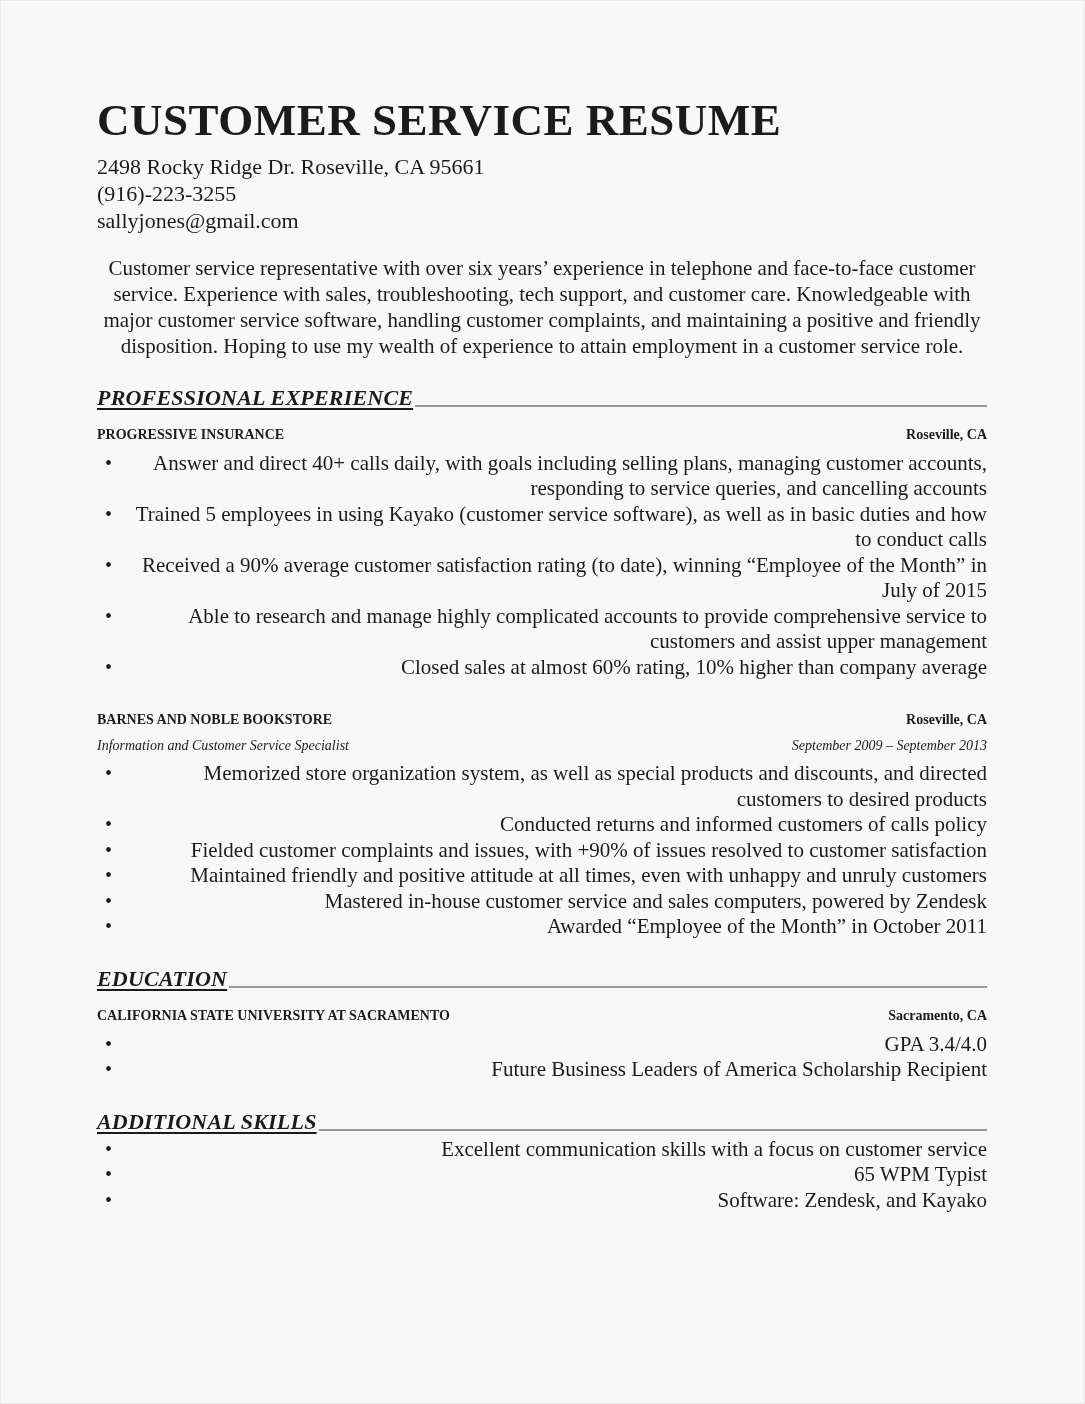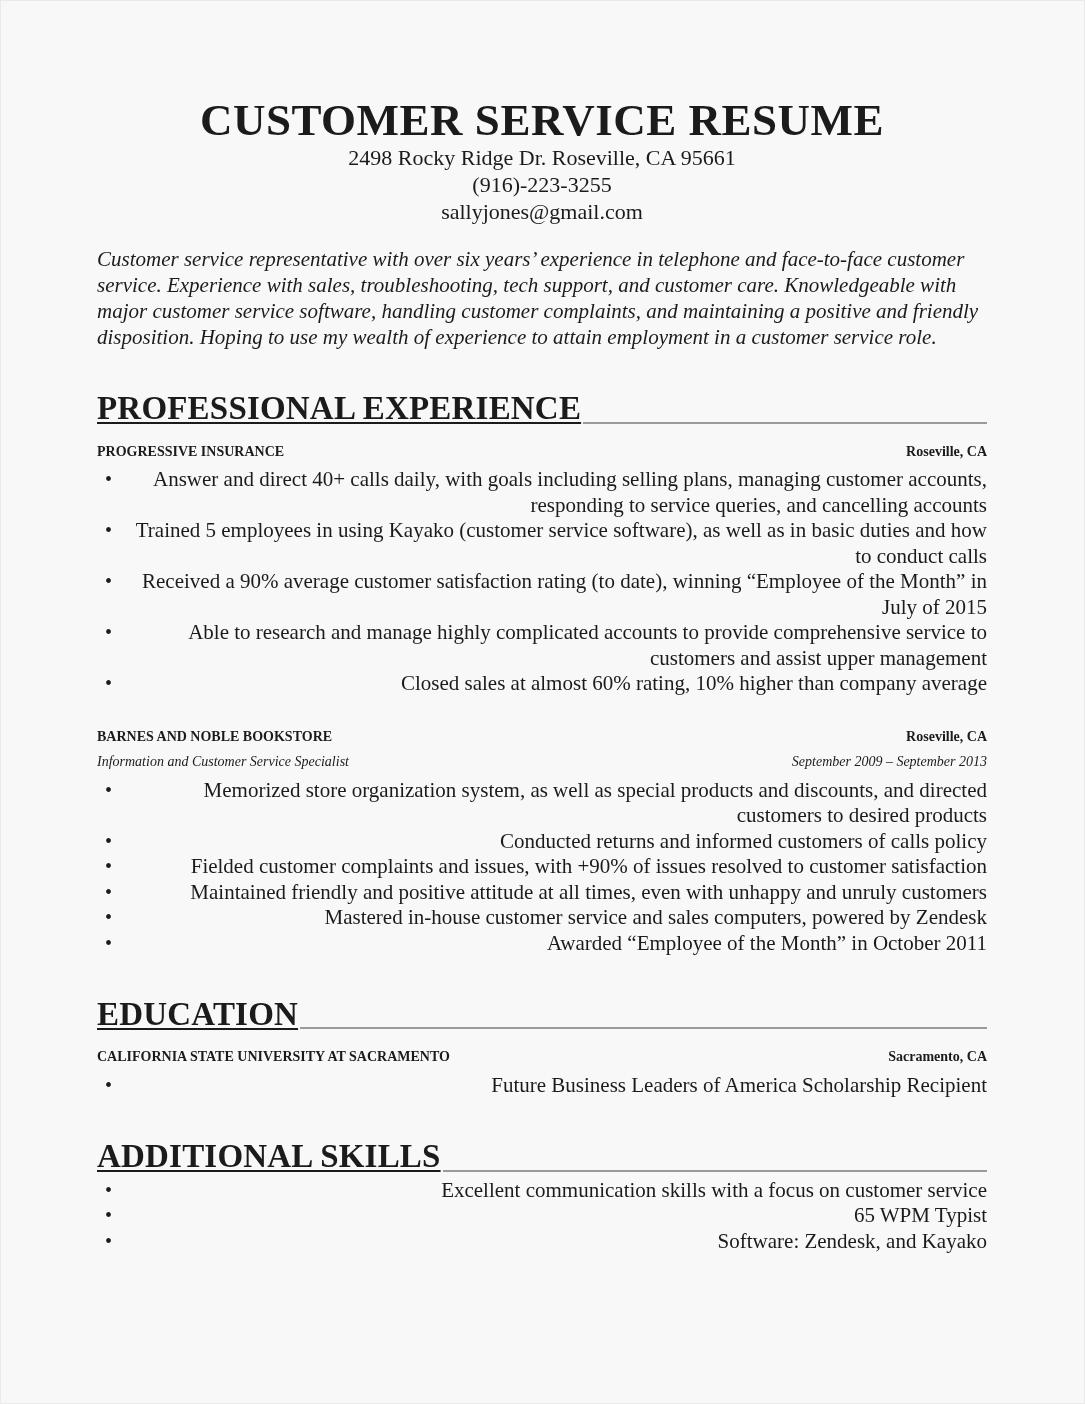--- a/index.html
+++ b/index.html
@@ -10,51 +10,51 @@
     font-family: "Liberation Serif", "DejaVu Serif", serif;
     color: #1b1b1b;
     border: 1px solid #e9e9e9;
     position: relative;
   }
   .page {
     padding: 96px 97px 40px 96px;
   }
 
   
-  .header { text-align: center; }
+  .header { }
   .resume-title {
     font-size: 45px;
     font-weight: bold;
     letter-spacing: 0.5px;
     line-height: 1.05;
   }
   .contact-line {
     font-size: 22px;
     line-height: 27px;
   }
-  .contact-block { }
+  .contact-block { margin-top: 9px; }
 
   
   .summary {
     margin-top: 21px;
-    font-style: italic;
     font-size: 21px;
     line-height: 26px;
-    text-align: left;
+    text-align: center;
   }
 
   
   .sec-h {
     display: flex;
     align-items: flex-end;
-    margin-top: 40px;
-    font-size: 33px;
+    margin-top: 27px;
+    font-size: 22px;
     font-weight: bold;
     letter-spacing: 0.2px;
     line-height: 1.1;
+    font-style: italic;
   }
   .sec-h-text {
     text-decoration: underline;
     text-decoration-thickness: 2px;
     text-underline-offset: 3px;
     white-space: nowrap;
   }
   .sec-rule {
     flex: 1;
     border-bottom: 2px solid #9a9a9a;
@@ -158,20 +158,21 @@
       <span class="sec-h-text">EDUCATION</span>
       <span class="sec-rule"></span>
     </h2>
 
     <div class="entry">
       <div class="row">
         <span class="company">CALIFORNIA STATE UNIVERSITY AT SACRAMENTO</span>
         <span class="location">Sacramento, CA</span>
       </div>
       <ul class="bullets">
+        <li>GPA 3.4/4.0</li>
         <li>Future Business Leaders of America Scholarship Recipient</li>
       </ul>
     </div>
   </section>
 
   <section>
     <h2 class="sec-h">
       <span class="sec-h-text">ADDITIONAL SKILLS</span>
       <span class="sec-rule"></span>
     </h2>

